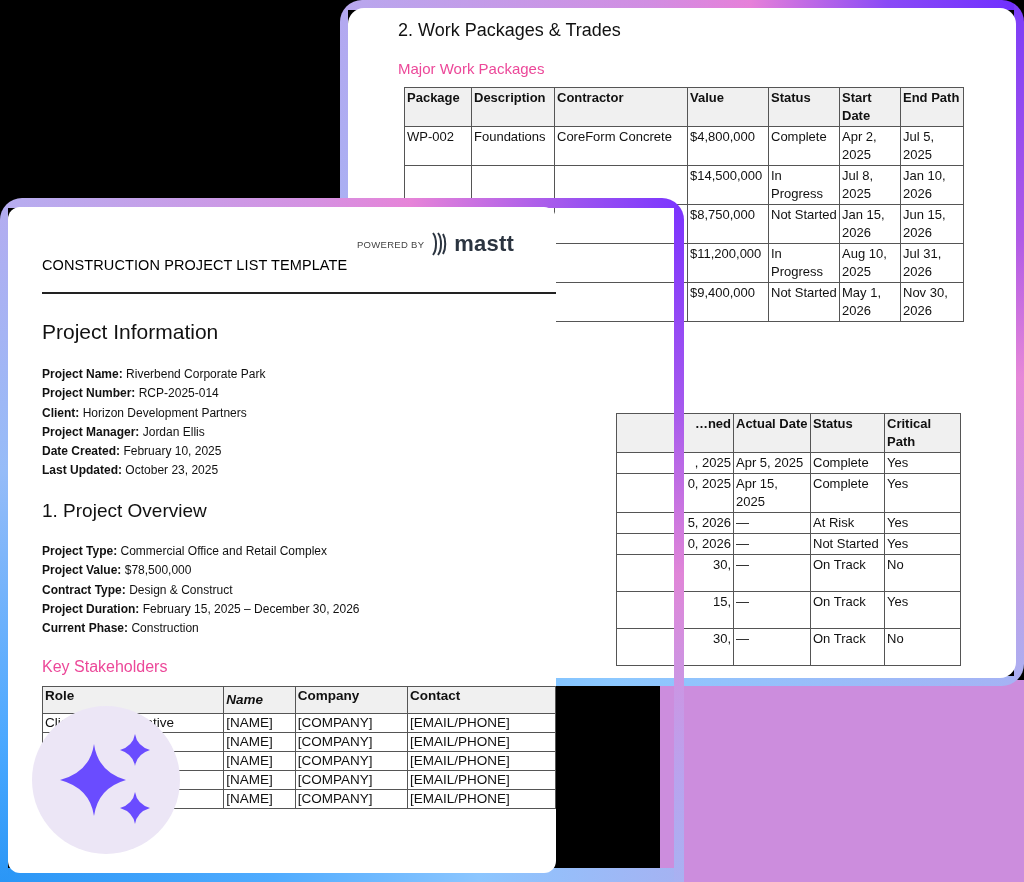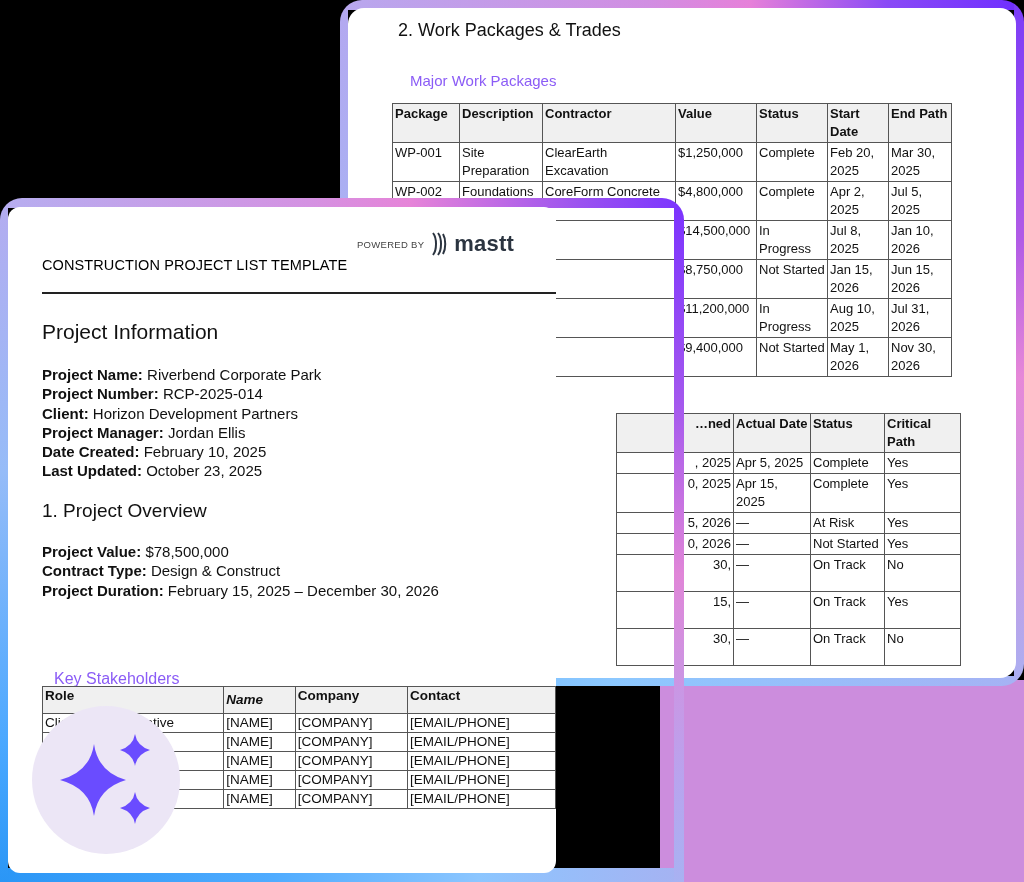--- a/index.html
+++ b/index.html
@@ -34,27 +34,27 @@
       linear-gradient(90deg,#b6aef0 0%,#d492e2 45%,#e684d8 60%,#9a52f0 85%,#7a34ff 100%) top/100% 10px no-repeat,
       linear-gradient(180deg,#b4acf0 0%,#96bcf8 40%,#4aa8ff 80%,#2a96f6 100%) left/8px 100% no-repeat,
       linear-gradient(180deg,#7a32ff 0%,#a458ee 30%,#e086d8 55%,#b8a4ee 85%,#a8b2f2 100%) right/10px 100% no-repeat,
       linear-gradient(90deg,#2a96f6 0%,#50acff 40%,#8cc6ff 70%,#a6b2f2 100%) bottom/100% 14px no-repeat;
   }
   .card-front-inner {
     position:absolute; left:8px; top:207px; width:548px; height:666px;
     background:#fff; border-radius:12px; overflow:hidden;
   }
   .h-section { font-size:19px; color:#111; margin:0; font-weight:normal; position:absolute; }
-  .h-sub { font-size:15px; color:#8b5cf6; position:absolute; font-weight:normal; margin:12px; }
+  .h-sub { font-size:15px; color:#ec4899; position:absolute; font-weight:normal; margin:0; }
   table.doc { border-collapse:collapse; position:absolute; font-size:13px; color:#111; }
   table.doc th, table.doc td {
     border:1px solid #555; padding:1px 2px; vertical-align:top; text-align:left; line-height:18px;
   }
   table.doc th { background:#f0f0f0; font-weight:bold; }
-  .kv { position:absolute; left:34px; font-size:15px; color:#111; line-height:19.3px; }
+  .kv { position:absolute; left:34px; font-size:12px; color:#111; line-height:19.3px; }
   .kv b { font-weight:bold; }
   .title-main { position:absolute; left:34px; top:50px; font-size:14.5px; font-weight:normal; color:#000; letter-spacing:0.1px; }
   .rule { position:absolute; left:34px; top:85px; width:586px; height:2px; background:#222; }
   .brand { position:absolute; right:42px; top:24px; display:flex; align-items:center; gap:6px; }
   .brand .pb { font-size:9.5px; color:#444; letter-spacing:0.3px; }
   .brand .mastt { font-size:22px; font-weight:bold; color:#2b3440; letter-spacing:0.2px; }
   .sparkle-badge {
     position:absolute; left:32px; top:706px; width:148px; height:148px; border-radius:50%;
     background:#ece6f6;
   }
@@ -62,42 +62,33 @@
 </head>
 <body>
 
 <div class="bg-lower"></div>
 
 <div class="card-back-edge"></div>
 <div class="card-back-inner">
   <h2 class="h-section" style="left:50px; top:12px; font-size:18px;">2. Work Packages &amp; Trades</h2>
   <h3 class="h-sub" style="left:50px; top:52px;">Major Work Packages</h3>
 
-  <table class="doc" style="left:44px; top:79px;margin-top:16px;">
+  <table class="doc" style="left:56px; top:79px;">
     <thead>
       <tr>
         <th style="width:62px">Package</th>
         <th style="width:78px">Description</th>
         <th style="width:128px">Contractor</th>
         <th style="width:76px">Value</th>
         <th style="width:66px">Status</th>
         <th style="width:56px">Start Date</th>
         <th style="width:58px">End Path</th>
       </tr>
     </thead>
     <tbody>
-      <tr>
-        <td>WP-001</td>
-        <td>Site Preparation</td>
-        <td>ClearEarth Excavation</td>
-        <td>$1,250,000</td>
-        <td>Complete</td>
-        <td>Feb 20, 2025</td>
-        <td>Mar 30, 2025</td>
-      </tr>
       <tr>
         <td>WP-002</td>
         <td>Foundations</td>
         <td>CoreForm Concrete</td>
         <td>$4,800,000</td>
         <td>Complete</td>
         <td>Apr 2, 2025</td>
         <td>Jul 5, 2025</td>
       </tr>
       <tr>
@@ -217,23 +208,25 @@
     <div><b>Project Number:</b> <span>RCP-2025-014</span></div>
     <div><b>Client:</b> <span>Horizon Development Partners</span></div>
     <div><b>Project Manager:</b> <span>Jordan Ellis</span></div>
     <div><b>Date Created:</b> <span>February 10, 2025</span></div>
     <div><b>Last Updated:</b> <span>October 23, 2025</span></div>
   </div>
 
   <h2 class="h-section" style="left:34px; top:293px;">1. Project Overview</h2>
 
   <div class="kv" style="top:335px;">
+    <div><b>Project Type:</b> <span>Commercial Office and Retail Complex</span></div>
     <div><b>Project Value:</b> <span>$78,500,000</span></div>
     <div><b>Contract Type:</b> <span>Design &amp; Construct</span></div>
     <div><b>Project Duration:</b> <span>February 15, 2025 – December 30, 2026</span></div>
+    <div><b>Current Phase:</b> <span>Construction</span></div>
   </div>
 
   <h3 class="h-sub" style="left:34px; top:451px; font-size:16px;">Key Stakeholders</h3>
 
   <table class="doc" style="left:34px; top:479px; font-size:13.5px;">
     <thead>
       <tr>
         <th style="width:212px; padding:0 2px; line-height:18px;">Role</th>
         <th style="width:75px; padding:4px 2px; line-height:18px;font-style:italic;">Name</th>
         <th style="width:121px; padding:0 2px; line-height:18px;">Company</th>

